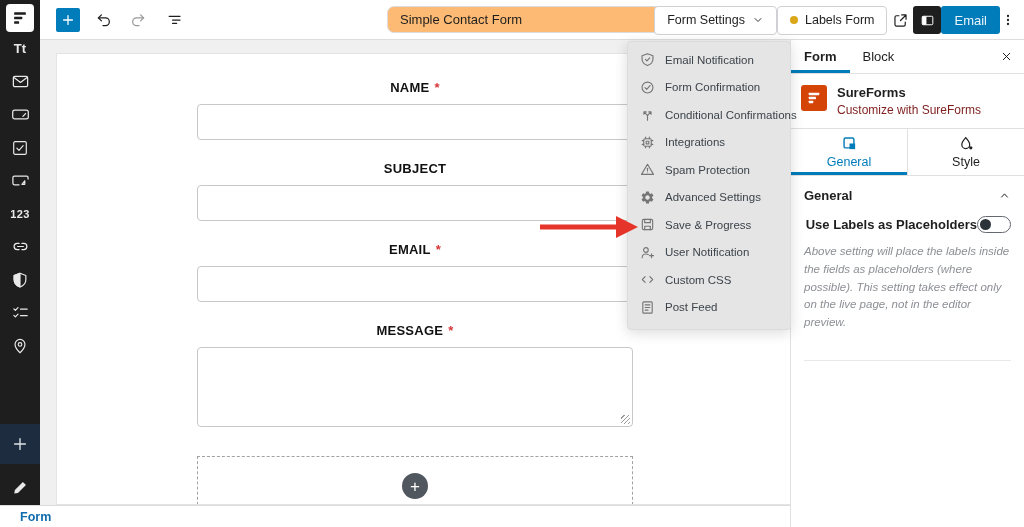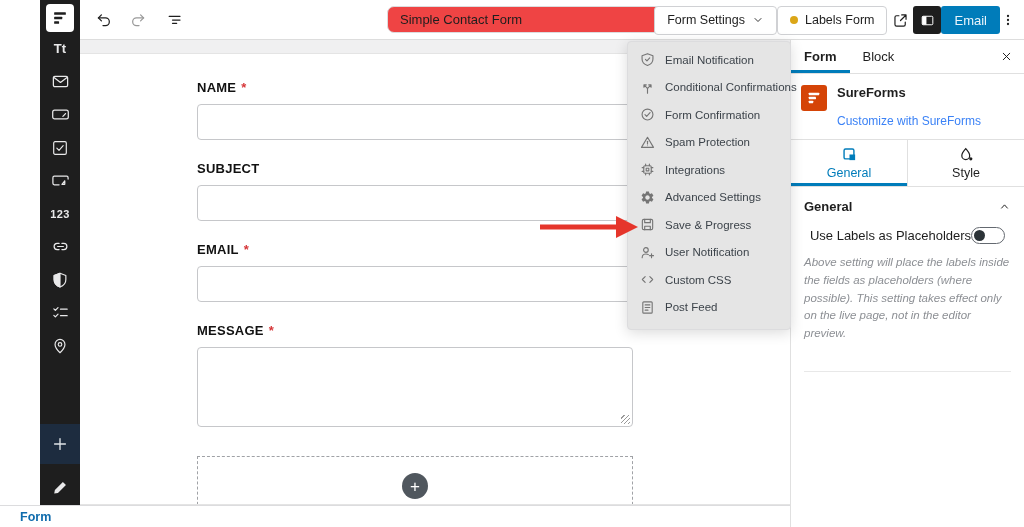--- a/index.html
+++ b/index.html
@@ -1,21 +1,21 @@
 <!DOCTYPE html>
 <html><head>
 <meta charset="utf-8">
 <style>
   * { margin:0; padding:0; box-sizing:border-box; }
   html,body { width:1024px; height:527px; overflow:hidden; background:#fff;
               font-family:"Liberation Sans", sans-serif; color:#1e1e1e; position:relative; }
 
   
   .leftrail { position:absolute; left:0; top:0; width:40px; height:505px; background:#1e1e1e;
-              display:flex; flex-direction:column; align-items:center; z-index:20;margin-left:40px; }
+              display:flex; flex-direction:column; align-items:center; z-index:20; }
   .sf-logo { margin-top:4px; width:28px; height:28px; background:#fff; border-radius:4px;
              display:flex; align-items:center; justify-content:center; }
   .rail-btn { width:40px; height:33px; display:flex; align-items:center; justify-content:center;
               color:#e9e9ea; }
   .rail-btn:first-of-type { margin-top:10px; }
   .rail-btn svg { stroke:#e9e9ea; fill:none; stroke-width:1.3; stroke-linecap:round; stroke-linejoin:round; }
   .rail-text { color:#e9e9ea; font-weight:700; }
   .rail-tt { font-size:13px; }
   .rail-123 { font-size:11px; letter-spacing:.3px; }
   .plus-tile { position:absolute; left:0; top:424px; width:40px; height:40px; background:#1d2c3f;
@@ -26,36 +26,36 @@
   
   .topbar { position:absolute; left:40px; top:0; width:984px; height:40px; background:#fff;
             border-bottom:1px solid #ddd; z-index:10; }
   .tb-left { position:absolute; left:16px; top:0; height:40px; display:flex; align-items:center; gap:10px; }
   .plus-btn { width:24px; height:24px; background:#007cba; border-radius:2px; display:flex;
               align-items:center; justify-content:center; }
   .tb-icon { width:26px; height:26px; display:flex; align-items:center; justify-content:center; }
   .tb-icon svg { stroke:#1e1e1e; fill:none; stroke-width:1.5; stroke-linecap:round; stroke-linejoin:round; }
   .tb-icon.disabled svg { stroke:#999; }
   .title-input { position:absolute; left:347px; top:6px; width:315px; height:27px;
-                 border:1px solid #dcdcde; border-radius:7px; background:#ef4444;
+                 border:1px solid #dcdcde; border-radius:7px; background:#fdba74;
                  font-family:"Liberation Sans",sans-serif; font-size:13px; color:#1e1e1e;
                  padding:0 12px; outline:none; }
   .tb-right { position:absolute; right:8px; top:0; height:40px; display:flex; align-items:center; }
   .btn-outline { height:29px; border:1px solid #d0d1d4; border-radius:4px; background:#fff;
                  display:flex; align-items:center; gap:7px; padding:0 12px; font-size:12.5px; color:#1e1e1e; }
   .btn-outline svg { stroke:#1e1e1e; fill:none; stroke-width:1.5; stroke-linecap:round; stroke-linejoin:round; }
   .dot { width:8px; height:8px; border-radius:50%; }
   .btn-dark { width:28px; height:28px; background:#1e1e1e; border-radius:3px; display:flex;
               align-items:center; justify-content:center; }
   .btn-save { height:28px; background:#007cba; color:#eaf4fb; border:none; border-radius:3px;
               padding:0 13px; font-size:13px; font-family:"Liberation Sans",sans-serif; }
   .kebab { width:16px; display:flex; align-items:center; justify-content:center; }
 
   
-  .canvas { position:absolute; left:40px; top:40px; width:791px; height:465px; background:#f0f0f1; overflow:hidden; }
+  .canvas { position:absolute; left:40px; top:40px; width:791px; height:465px; background:#f0f0f1; overflow:hidden;text-align:center; }
   .card { position:absolute; left:16px; top:13px; width:734px; height:452px; background:#fff;
           border:1px solid #e4e4e4; border-right:none; overflow:hidden; }
   .fields { margin:27px 0 0 140px; width:436px; }
   .flabel { font-size:13px; font-weight:700; letter-spacing:.25px; line-height:14px;
             color:#111; margin-bottom:9px; }
   .req { color:#d63638; margin-left:5px; }
   .finput { height:36px; border:1px solid #c6c7ca; border-radius:4px; background:#fff; margin-bottom:22px; }
   .ftextarea { height:80px; border:1px solid #c6c7ca; border-radius:4px; background:#fff;
                margin-bottom:29px; position:relative; }
   .ftextarea::after { content:""; position:absolute; right:2px; bottom:2px; width:9px; height:9px;
@@ -81,30 +81,30 @@
             border-left:1px solid #e0e0e0; z-index:15; }
   .ptabs { height:34px; border-bottom:1px solid #e0e0e0; display:flex; align-items:stretch; }
   .ptab { padding:0 13px; display:flex; align-items:center; font-size:13px; color:#1e1e1e; }
   .ptab.active { box-shadow:inset 0 -3px 0 #007cba; font-weight:600; }
   .pclose { margin-left:auto; width:36px; display:flex; align-items:center; justify-content:center; }
   .pclose svg { stroke:#1e1e1e; stroke-width:1.5; stroke-linecap:round; }
   .plugin { display:flex; gap:10px; padding:11px 10px; border-bottom:1px solid #e0e0e0; align-items:flex-start; }
   .plugin-logo { width:26px; height:26px; background:#d54407; border-radius:3px; display:flex;
                  align-items:center; justify-content:center; flex:0 0 auto; }
   .plugin-name { font-size:13px; font-weight:700; }
-  .plugin-desc { font-size:12px; color:#3b82f6; margin-top:14px; }
+  .plugin-desc { font-size:12px; color:#7f1d1d; margin-top:3px; }
   .subtabs { display:flex; height:47px; border-bottom:1px solid #e0e0e0; }
   .subtab { flex:1; display:flex; flex-direction:column; align-items:center; justify-content:center;
             gap:4px; font-size:12.5px; }
   .subtab.active { color:#007cba; box-shadow:inset 0 -3px 0 #007cba; }
   .subtab.plain { color:#1e1e1e; border-left:1px solid #e0e0e0; }
   .acc-head { height:38px; display:flex; align-items:center; justify-content:space-between;
               padding:0 13px; font-size:13px; font-weight:700; }
   .acc-head svg { stroke:#1e1e1e; fill:none; stroke-width:1.5; stroke-linecap:round; stroke-linejoin:round; }
-  .setting-row { display:flex; align-items:center; justify-content:center; padding:2px 13px 0; }
+  .setting-row { display:flex; align-items:center; justify-content:flex-end; padding:2px 13px 0;font-weight:bold; }
   .setting-label { font-size:13px; color:#1e1e1e; }
   .toggle { position:relative; width:34px; height:17px; border:1.5px solid #646970; border-radius:10px;
             background:#fff; }
   .toggle::after { content:""; position:absolute; left:2px; top:1.5px; width:11px; height:11px;
                    border-radius:50%; background:#2c3338; }
   .help { margin:10px 13px 0; padding-bottom:28px; font-style:italic; font-size:11.5px;
           line-height:1.55; color:#8c8f94; border-bottom:1px solid #e8e8e8; }
 
   
   .footer { position:absolute; left:0; top:505px; width:790px; height:22px; background:#fff;
@@ -284,48 +284,48 @@
 <div class="dropdown">
   <div class="mi">
     <svg width="15" height="15" viewBox="0 0 16 16">
       <path d="M8 1.8 L13.8 4 V7.5 C13.8 10.8 11.4 13.3 8 14.4 C4.6 13.3 2.2 10.8 2.2 7.5 V4 Z"></path>
       <path d="M5.8 7.9 l1.6 1.6 3 -3.3"></path>
     </svg>
     <span>Email Notification</span>
   </div>
   <div class="mi">
     <svg width="15" height="15" viewBox="0 0 16 16">
+      <circle cx="8" cy="8" r="5.8"></circle>
+        <path d="M5.3 8.2 l1.8 1.8 3.6 -4.1"></path>
+    </svg>
+    <span>Form Confirmation</span>
+  </div>
+  <div class="mi">
+    <svg width="15" height="15" viewBox="0 0 16 16">
       <path d="M8 14 V9"></path>
         <path d="M8 9 L4.2 5.2 m0 0 h2.5 m-2.5 0 v2.5"></path>
       <path d="M8 9 L11.8 5.2 m0 0 h-2.5 m2.5 0 v2.5"></path>
     </svg>
     <span>Conditional Confirmations</span>
   </div>
   <div class="mi">
     <svg width="15" height="15" viewBox="0 0 16 16">
-      <circle cx="8" cy="8" r="5.8"></circle>
-        <path d="M5.3 8.2 l1.8 1.8 3.6 -4.1"></path>
-    </svg>
-    <span>Form Confirmation</span>
+      <rect x="4" y="4" width="8" height="8" rx="1.2"></rect>
+        <rect x="6.6" y="6.6" width="2.8" height="2.8"></rect>
+      <path d="M6 4 V2.3 M10 4 V2.3 M6 12 v1.7 M10 12 v1.7 M4 6 H2.3 M4 10 H2.3 M12 6 h1.7 M12 10 h1.7"></path>
+    </svg>
+    <span>Integrations</span>
   </div>
   <div class="mi">
     <svg width="15" height="15" viewBox="0 0 16 16">
       <path d="M8 2.4 L14.4 13.2 H1.6 Z"></path>
         <path d="M8 6.6 v3"></path>
         <circle cx="8" cy="11.4" r="0.5" fill="#757575" stroke="none"></circle>
     </svg>
     <span>Spam Protection</span>
-  </div>
-  <div class="mi">
-    <svg width="15" height="15" viewBox="0 0 16 16">
-      <rect x="4" y="4" width="8" height="8" rx="1.2"></rect>
-        <rect x="6.6" y="6.6" width="2.8" height="2.8"></rect>
-      <path d="M6 4 V2.3 M10 4 V2.3 M6 12 v1.7 M10 12 v1.7 M4 6 H2.3 M4 10 H2.3 M12 6 h1.7 M12 10 h1.7"></path>
-    </svg>
-    <span>Integrations</span>
   </div>
   <div class="mi">
     <svg width="15" height="15" viewBox="0 0 24 24" class="filled">
       <path d="M19.14 12.94c.04-.3.06-.61.06-.94 0-.32-.02-.64-.07-.94l2.03-1.58c.18-.14.23-.41.12-.61l-1.92-3.32c-.12-.22-.37-.29-.59-.22l-2.39.96c-.5-.38-1.03-.7-1.62-.94l-.36-2.54c-.04-.24-.24-.41-.48-.41h-3.84c-.24 0-.43.17-.47.41l-.36 2.54c-.59.24-1.13.57-1.62.94l-2.39-.96c-.22-.08-.47 0-.59.22L2.74 8.87c-.12.21-.08.47.12.61l2.03 1.58c-.05.3-.09.63-.09.94s.02.64.07.94l-2.03 1.58c-.18.14-.23.41-.12.61l1.92 3.32c.12.22.37.29.59.22l2.39-.96c.5.38 1.03.7 1.62.94l.36 2.54c.05.24.24.41.48.41h3.84c.24 0 .44-.17.47-.41l.36-2.54c.59-.24 1.13-.56 1.62-.94l2.39.96c.22.08.47 0 .59-.22l1.92-3.32c.12-.22.07-.47-.12-.61l-2.01-1.58zM12 15.6c-1.98 0-3.6-1.62-3.6-3.6s1.62-3.6 3.6-3.6 3.6 1.62 3.6 3.6-1.62 3.6-3.6 3.6z"></path>
     </svg>
     <span>Advanced Settings</span>
   </div>
   <div class="mi">
     <svg width="15" height="15" viewBox="0 0 16 16">
       <rect x="2.5" y="2.5" width="11" height="11" rx="1.5"></rect>

